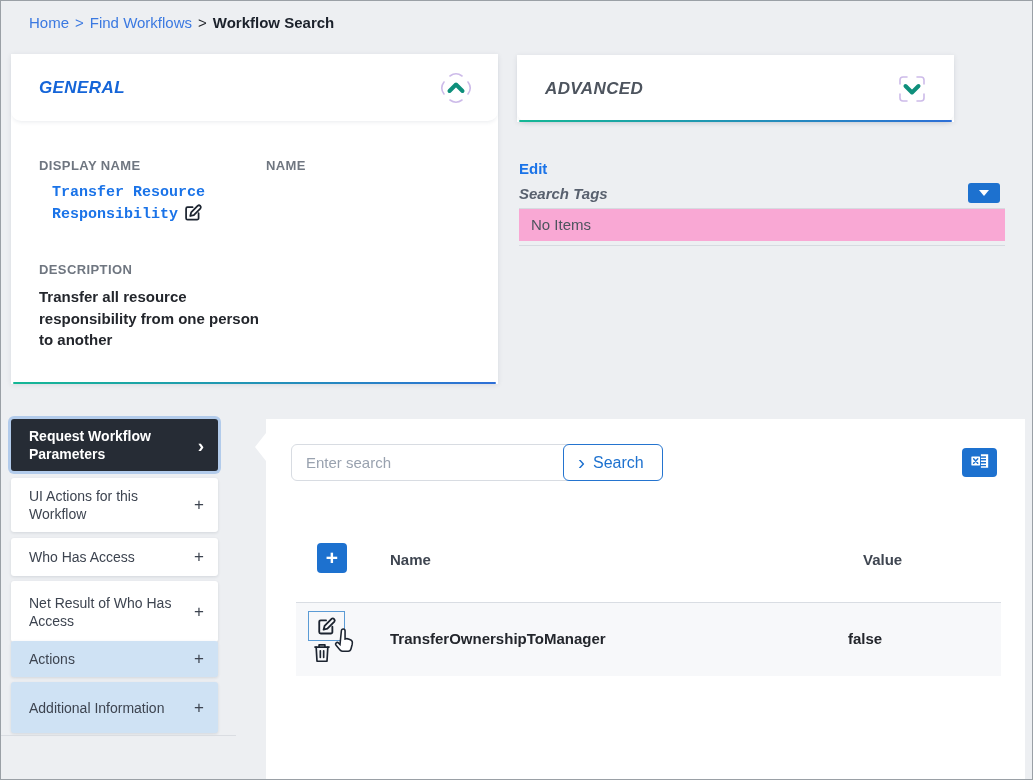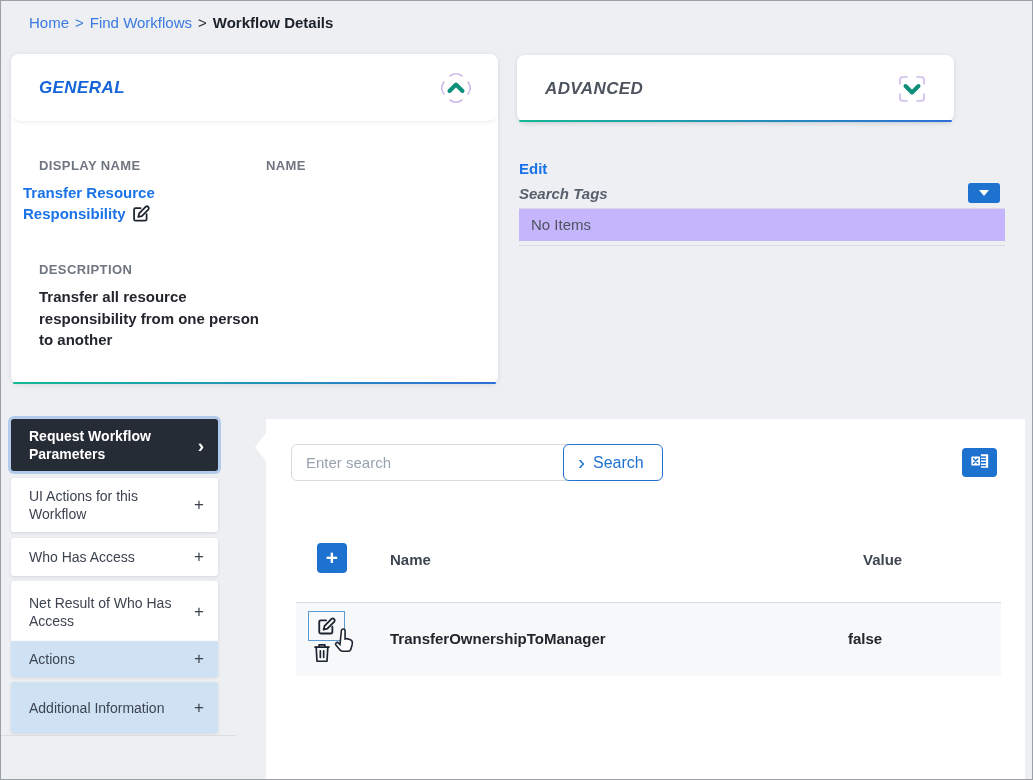--- a/index.html
+++ b/index.html
@@ -8,52 +8,52 @@
   .screen { position:relative; width:1033px; height:780px; background:#edeff2; border:1px solid #9aa0a6; overflow:hidden; }
 
   
   .breadcrumb { position:absolute; left:28px; top:13px; font-size:15px; font-weight:500; color:#23262c; }
   .breadcrumb .lnk { color:#3b79e1; cursor:pointer; }
   .breadcrumb .sep1 { color:#3b79e1; margin:0 6px; }
   .breadcrumb .sep2 { color:#23262c; margin:0 6px; }
   .breadcrumb .cur { color:#1b212b; font-weight:700; }
 
   
-  .card { position:absolute; background:#fff; border-radius:8px; box-shadow:0 1px 5px rgba(35,48,68,.10); }
+  .card { position:absolute; background:#fff; border-radius:0; box-shadow:0 1px 5px rgba(35,48,68,.10); }
   .card::after { content:""; position:absolute; left:2px; right:2px; bottom:0; height:2px; border-radius:2px;
                  background:linear-gradient(90deg,#15b795,#2e6fd7); }
   .general-card { left:10px; top:53px; width:487px; height:330px; }
   .advanced-card { left:516px; top:54px; width:437px; height:67px; }
   .card-header { display:flex; align-items:center; justify-content:space-between; height:67px;
                  padding:0 22px 0 28px; border-radius:8px 8px 10px 10px;
                  box-shadow:0 3px 4px -2px rgba(40,60,90,.10); }
   .card-title { font-size:17px; font-style:italic; font-weight:800; letter-spacing:.4px; }
   .general-card .card-title { color:#1565d8; }
   .advanced-card .card-title { color:#4d545e; }
   .collapse-btn { width:40px; height:40px; background:none; border:none; cursor:pointer; padding:0; }
 
   
   .fld-label { position:absolute; font-size:13px; font-weight:700; color:#6f7680; letter-spacing:.4px; }
   .fld-value { position:absolute; font-size:15px; font-weight:700; color:#23262c; line-height:21px; }
   .lbl-display { left:28px; top:104px; }
-  .val-display { left:12px; top:128px; width:160px; color:#1a73e8; }
+  .val-display { left:41px; top:128px; width:160px; color:#1a73e8;font-family:Liberation Mono, monospace; }
   .val-display .edit-ic { display:inline-block; vertical-align:-5px; margin-left:5px; }
   .lbl-name { left:255px; top:104px; }
   .val-name { left:255px; top:128px; }
   .lbl-desc { left:28px; top:208px; }
   .val-desc { left:28px; top:232px; width:222px; line-height:21.5px; }
 
   
   .edit-link { position:absolute; left:518px; top:159px; font-size:15px; font-weight:700; color:#1a73e8; cursor:pointer; }
   .tags-label { position:absolute; left:518px; top:184px; font-size:15px; font-style:italic; font-weight:700; color:#58606e; }
   .tags-dd { position:absolute; left:967px; top:182px; width:32px; height:20px; background:#1d71cf; border:none;
              border-radius:3px; cursor:pointer; display:flex; align-items:center; justify-content:center; }
   .caret-down { width:0; height:0; border-left:5px solid transparent; border-right:5px solid transparent; border-top:6px solid #fff; }
   .hr1 { position:absolute; left:518px; top:207px; width:486px; height:0; border-top:1px solid #d6dae0; }
-  .no-items { position:absolute; left:518px; top:208px; width:486px; height:32px; background:#c4b5fd;
+  .no-items { position:absolute; left:518px; top:208px; width:486px; height:32px; background:#f9a8d4;
               font-size:15px; color:#4d545e; line-height:32px; padding-left:12px; }
   .hr2 { position:absolute; left:518px; top:244px; width:486px; height:0; border-top:1px solid #d6dae0; }
 
   
   .side-item { position:absolute; left:10px; width:207px; background:#fff; border-radius:3px;
                box-shadow:0 1px 3px rgba(35,48,68,.12); display:flex; align-items:center;
                padding:0 14px 0 18px; cursor:pointer; font-size:14px; color:#3d4450; }
   .side-item .lab { flex:1; line-height:18px; padding-right:6px; }
   .side-item .pi { font-size:17px; color:#3d4450; }
   .si-1 { top:418px; height:52px; background:#262c35; color:#fff; font-weight:700;
@@ -96,21 +96,21 @@
               display:flex; align-items:center; justify-content:center; cursor:pointer; background:transparent; }
   .trash-ic { position:absolute; left:4px; top:33px; cursor:pointer; }
   .hand-cursor { position:absolute; left:23px; top:19px; pointer-events:none; }
 </style>
 </head>
 <body>
 
 <div class="screen">
 
   <div class="breadcrumb">
-    <span class="lnk">Home</span><span class="sep1">&gt;</span><span class="lnk">Find Workflows</span><span class="sep2">&gt;</span><span class="cur">Workflow Details</span>
+    <span class="lnk">Home</span><span class="sep1">&gt;</span><span class="lnk">Find Workflows</span><span class="sep2">&gt;</span><span class="cur">Workflow Search</span>
   </div>
 
   <div class="card general-card">
     <div class="card-header">
       <span class="card-title">GENERAL</span>
       <button class="collapse-btn">
         <span>
           <svg width="40" height="40" viewBox="0 0 40 40" fill="none">
             <path d="M14 8 Q20 3.5 26 8" stroke="#cdbbe9" stroke-width="1.6" stroke-linecap="round"></path>
             <path d="M32 14 Q36.5 20 32 26" stroke="#cdbbe9" stroke-width="1.6" stroke-linecap="round"></path>

